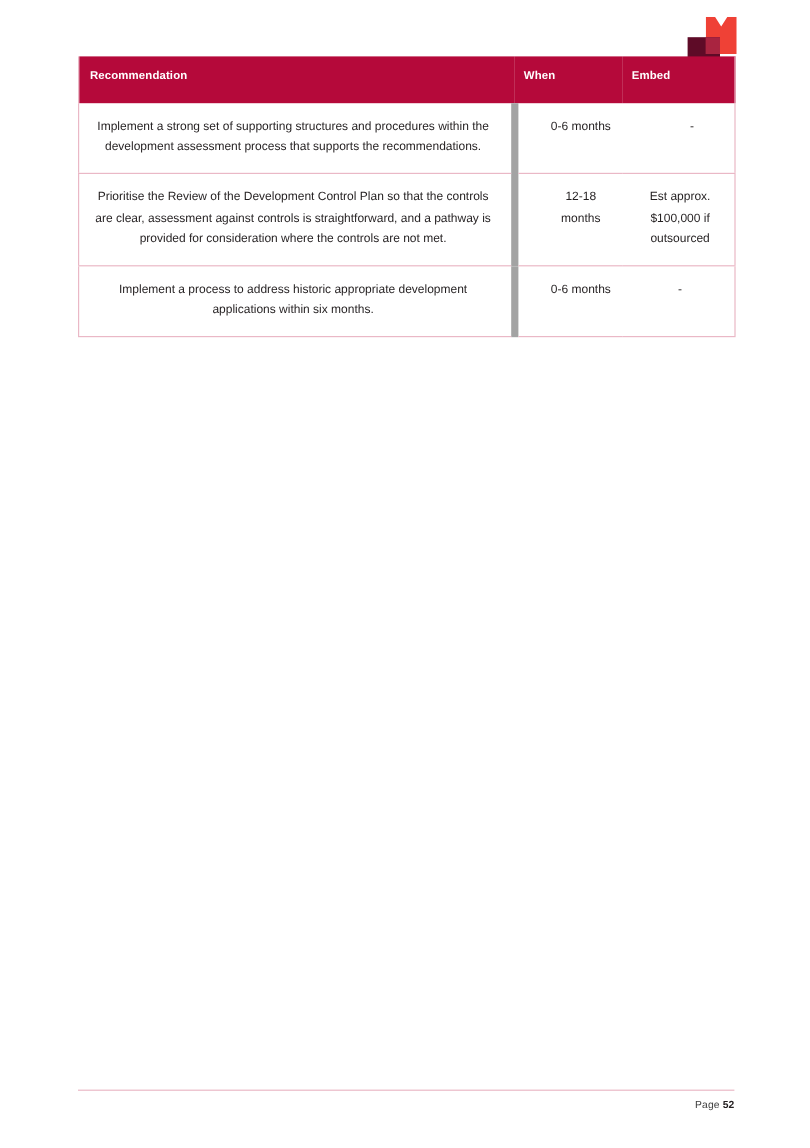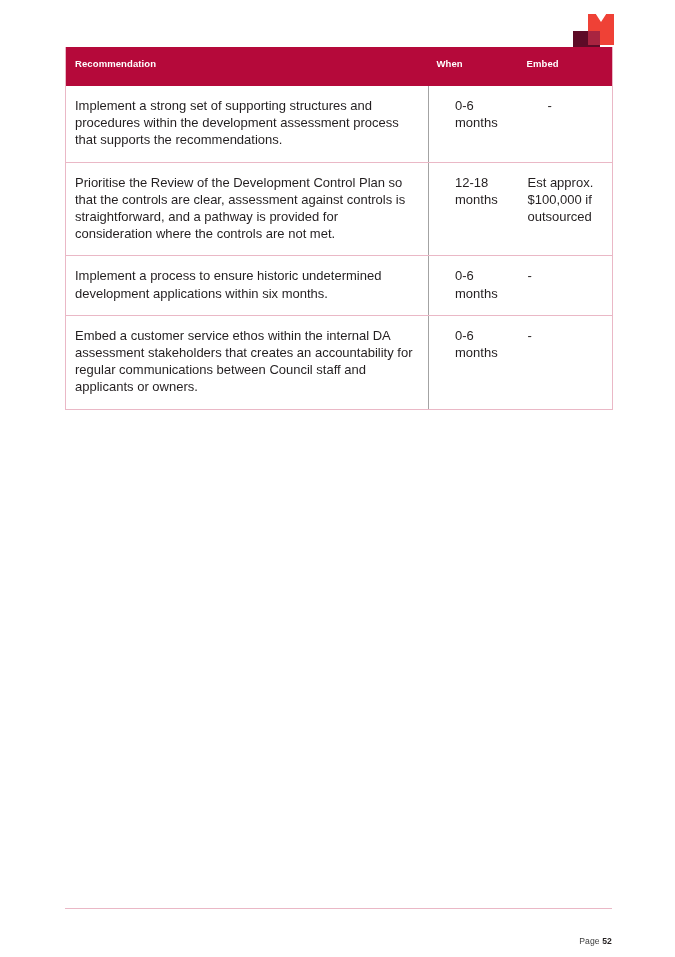--- a/index.html
+++ b/index.html
@@ -72,29 +72,30 @@
     font-weight: bold;
     text-align: left;
     padding: 11px 8px 12px 8px;
     letter-spacing: 0.1px;
     height: 39px;
   }
   thead th.col-rec { padding-left: 9px; }
 
   tbody td {
     border-bottom: 1px solid #eab8c6;
-    font-size: 13px;
+    font-size: 10px;
     line-height: 17.2px;
     color: #231f20;
     padding: 11px 8px 13px 8px;
+    text-align: center;
   }
   tbody tr:last-child td { border-bottom: 1px solid #eab8c6; }
 
   td.col-rec   { padding-left: 9px; padding-right: 12px; }
-  td.col-when  { padding-left: 26px; border-left: 1px solid #a3a3a3; }
+  td.col-when  { padding-left: 26px; border-left: 6px solid #a3a3a3; }
   td.col-cost  { padding-left: 9px; padding-right: 6px; }
 
   .col-rec  { width: 363px; }
   .col-when { width: 90px; }
   .col-cost { width: 94px; }
 
   
   .rec-table {
     border-left: 1px solid #eab8c6;
     border-right: 1px solid #eab8c6;
@@ -107,21 +108,21 @@
     position: absolute;
     left: 65px;
     top: 908px;
     width: 547px;
     height: 1px;
     background: #eab8c6;
   }
   .footer-text {
     position: absolute;
     right: 63px;
-    top: 936px;
+    top: 915px;
     font-size: 8.6px;
     color: #3d3d3d;
     letter-spacing: 0.1px;
   }
   .footer-text .page-num { font-weight: bold; color: #231f20; }
 </style>
 </head>
 <body>
 
 <div class="logo-wrap">
@@ -143,26 +144,21 @@
       <td class="col-rec">Implement a strong set of supporting structures and procedures within the development assessment process that supports the recommendations.</td>
       <td class="col-when">0-6 months</td>
       <td class="col-cost"><span class="dash-center">-</span></td>
     </tr>
     <tr>
       <td class="col-rec">Prioritise the Review of the Development Control Plan so that the controls are clear, assessment against controls is straightforward, and a pathway is provided for consideration where the controls are not met.</td>
       <td class="col-when">12-18 months</td>
       <td class="col-cost">Est approx. $100,000 if outsourced</td>
     </tr>
     <tr>
-      <td class="col-rec">Implement a process to ensure historic undetermined development applications within six months.</td>
-      <td class="col-when">0-6 months</td>
-      <td class="col-cost">-</td>
-    </tr>
-    <tr>
-      <td class="col-rec">Embed a customer service ethos within the internal DA assessment stakeholders that creates an accountability for regular communications between Council staff and applicants or owners.</td>
+      <td class="col-rec">Implement a process to address historic appropriate development applications within six months.</td>
       <td class="col-when">0-6 months</td>
       <td class="col-cost">-</td>
     </tr>
   </tbody>
 </table>
 
 <div class="footer-rule"></div>
 <div class="footer-text"><span>Page</span> <span class="page-num">52</span></div>
 
 </body></html>

